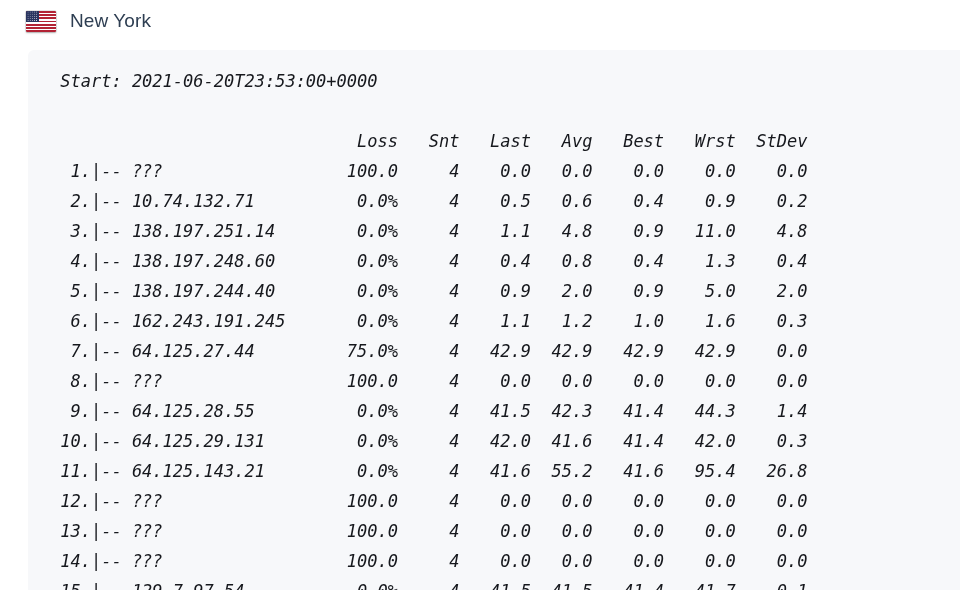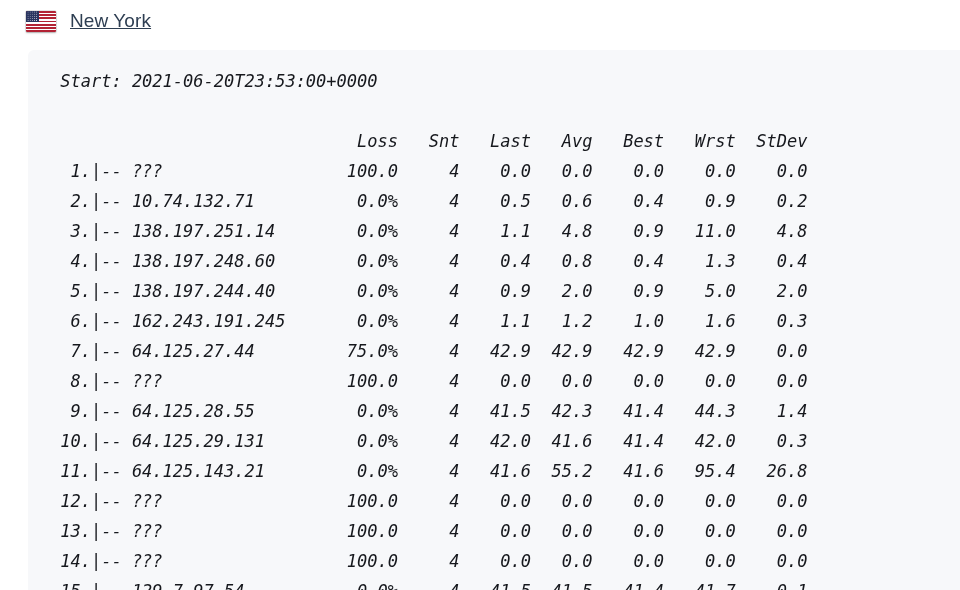--- a/index.html
+++ b/index.html
@@ -53,21 +53,20 @@
     background-image:
       radial-gradient(circle at 50% 50%, #ffffff 0.45px, transparent 0.55px);
     background-size: 2.1px 2.1px;
   }
   #page-title {
     margin-left: 14px;
     font-size: 19px;
     color: #2e3e52;
     letter-spacing: 0.1px;
     white-space: nowrap;
-    text-decoration: underline;
   }
 
   
   #mtr-panel {
     position: absolute;
     left: 28px;
     top: 50px;
     width: 932px;
     height: 540px;
     background: #f7f8fa;

